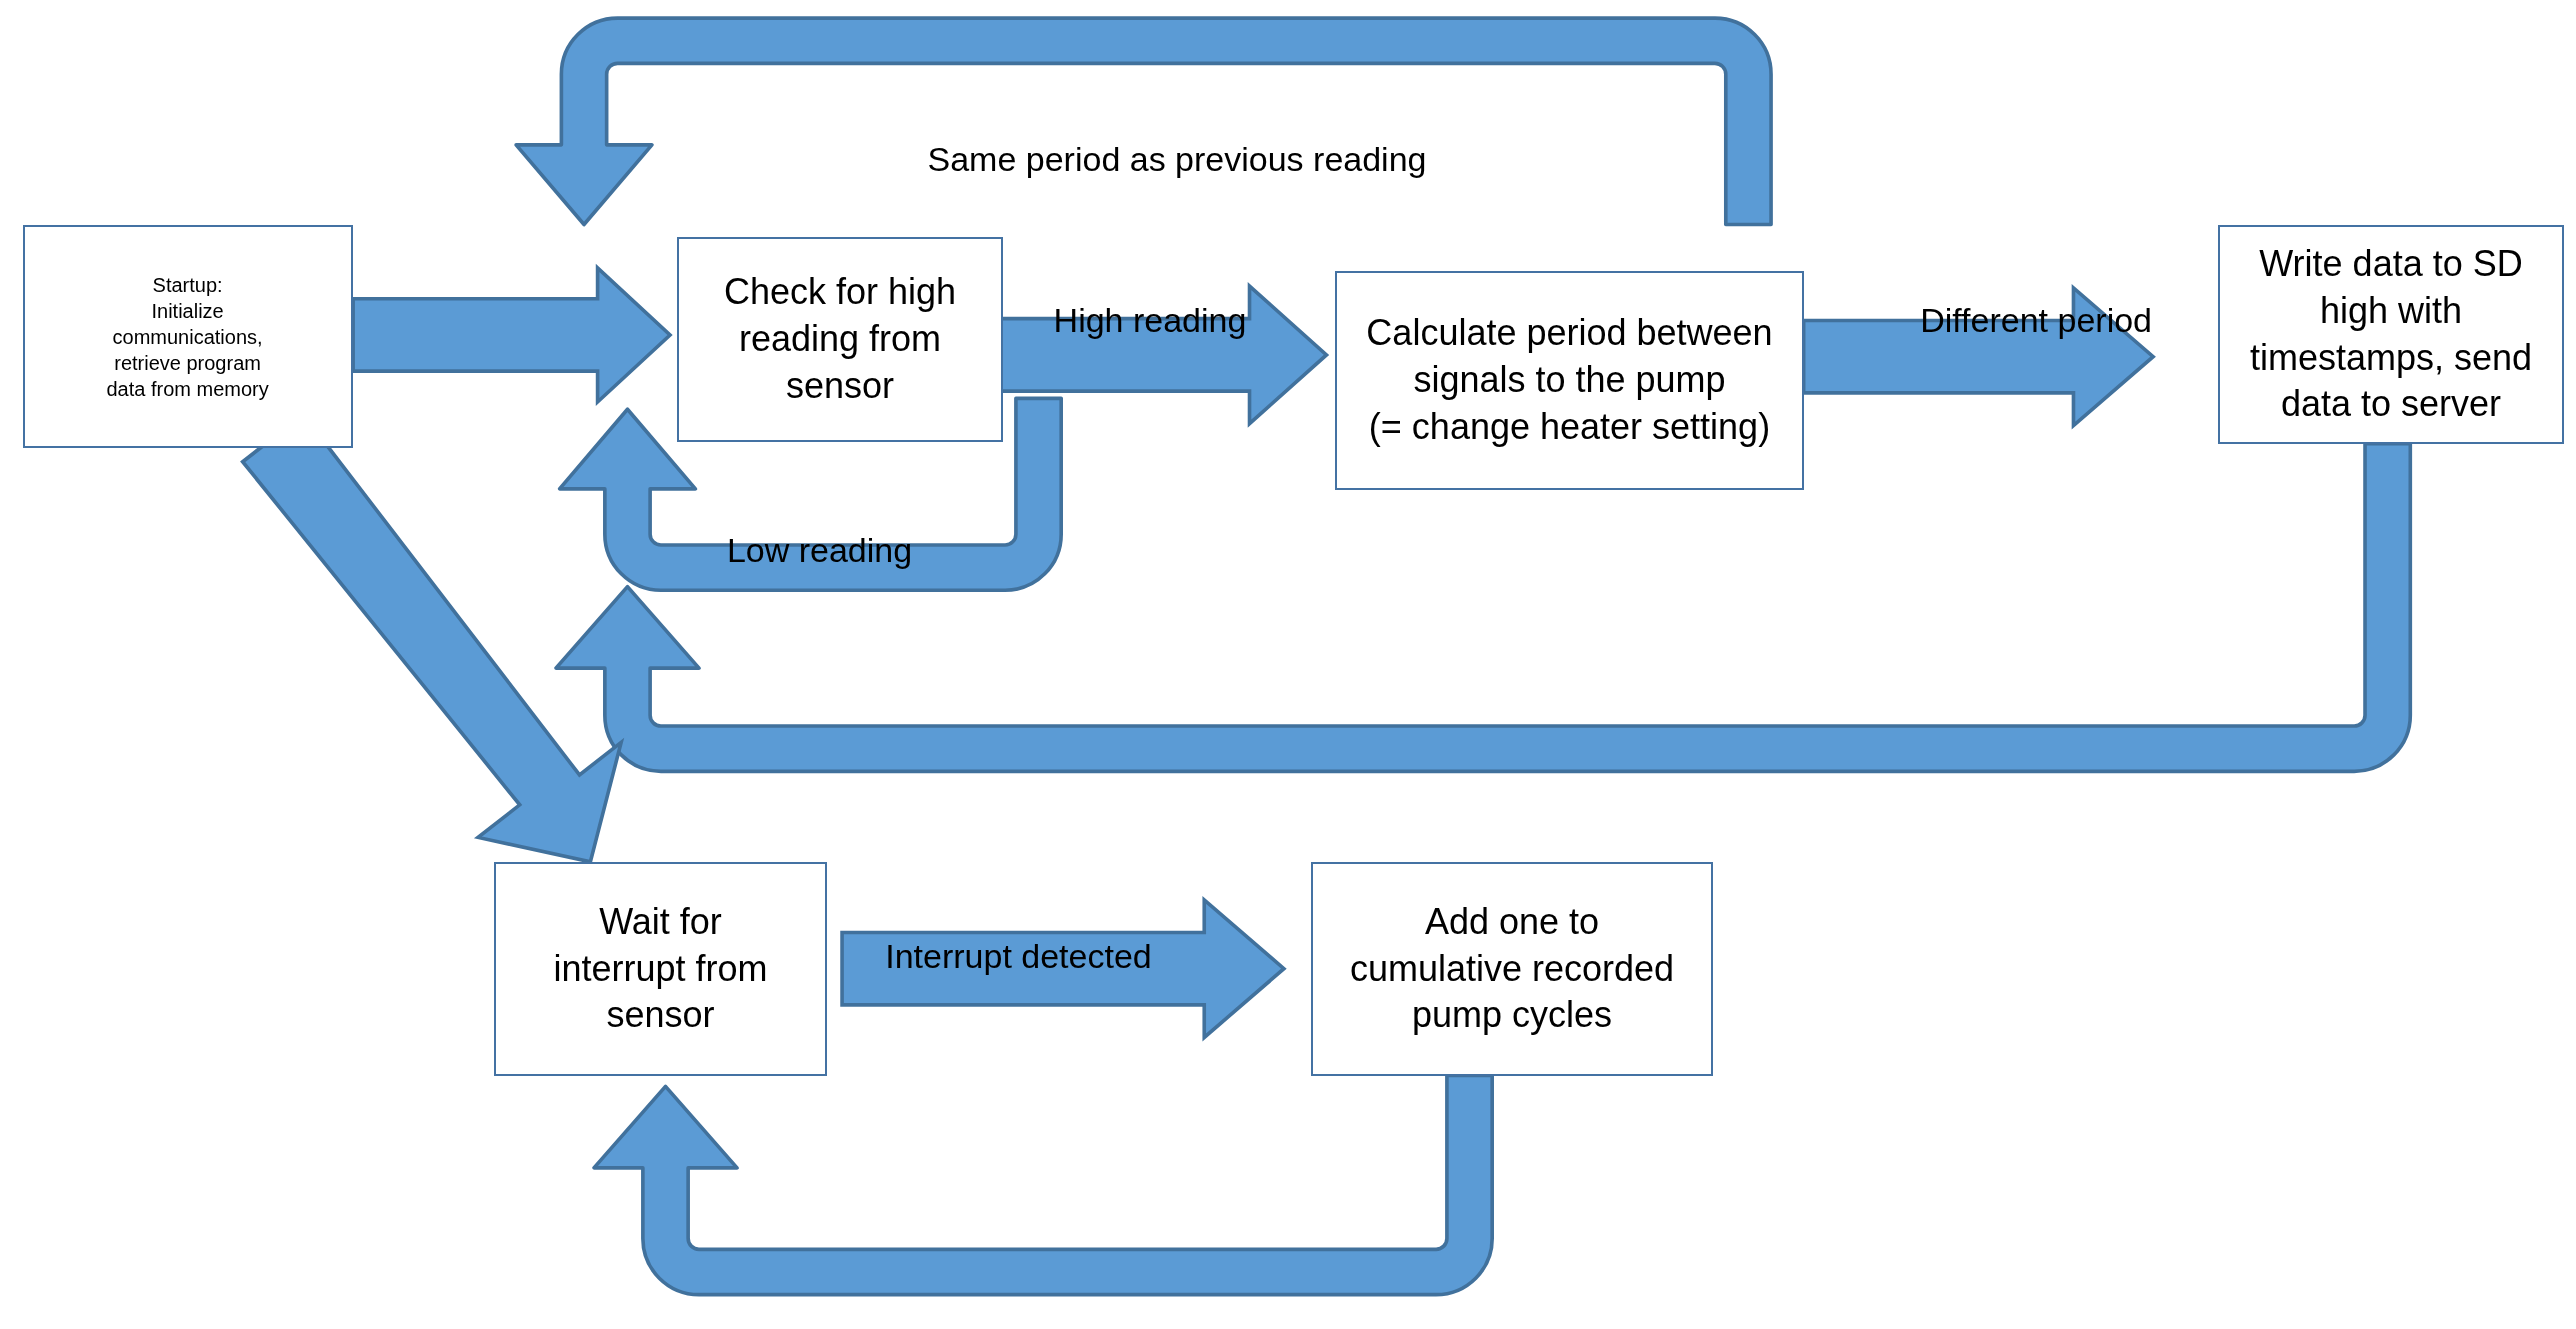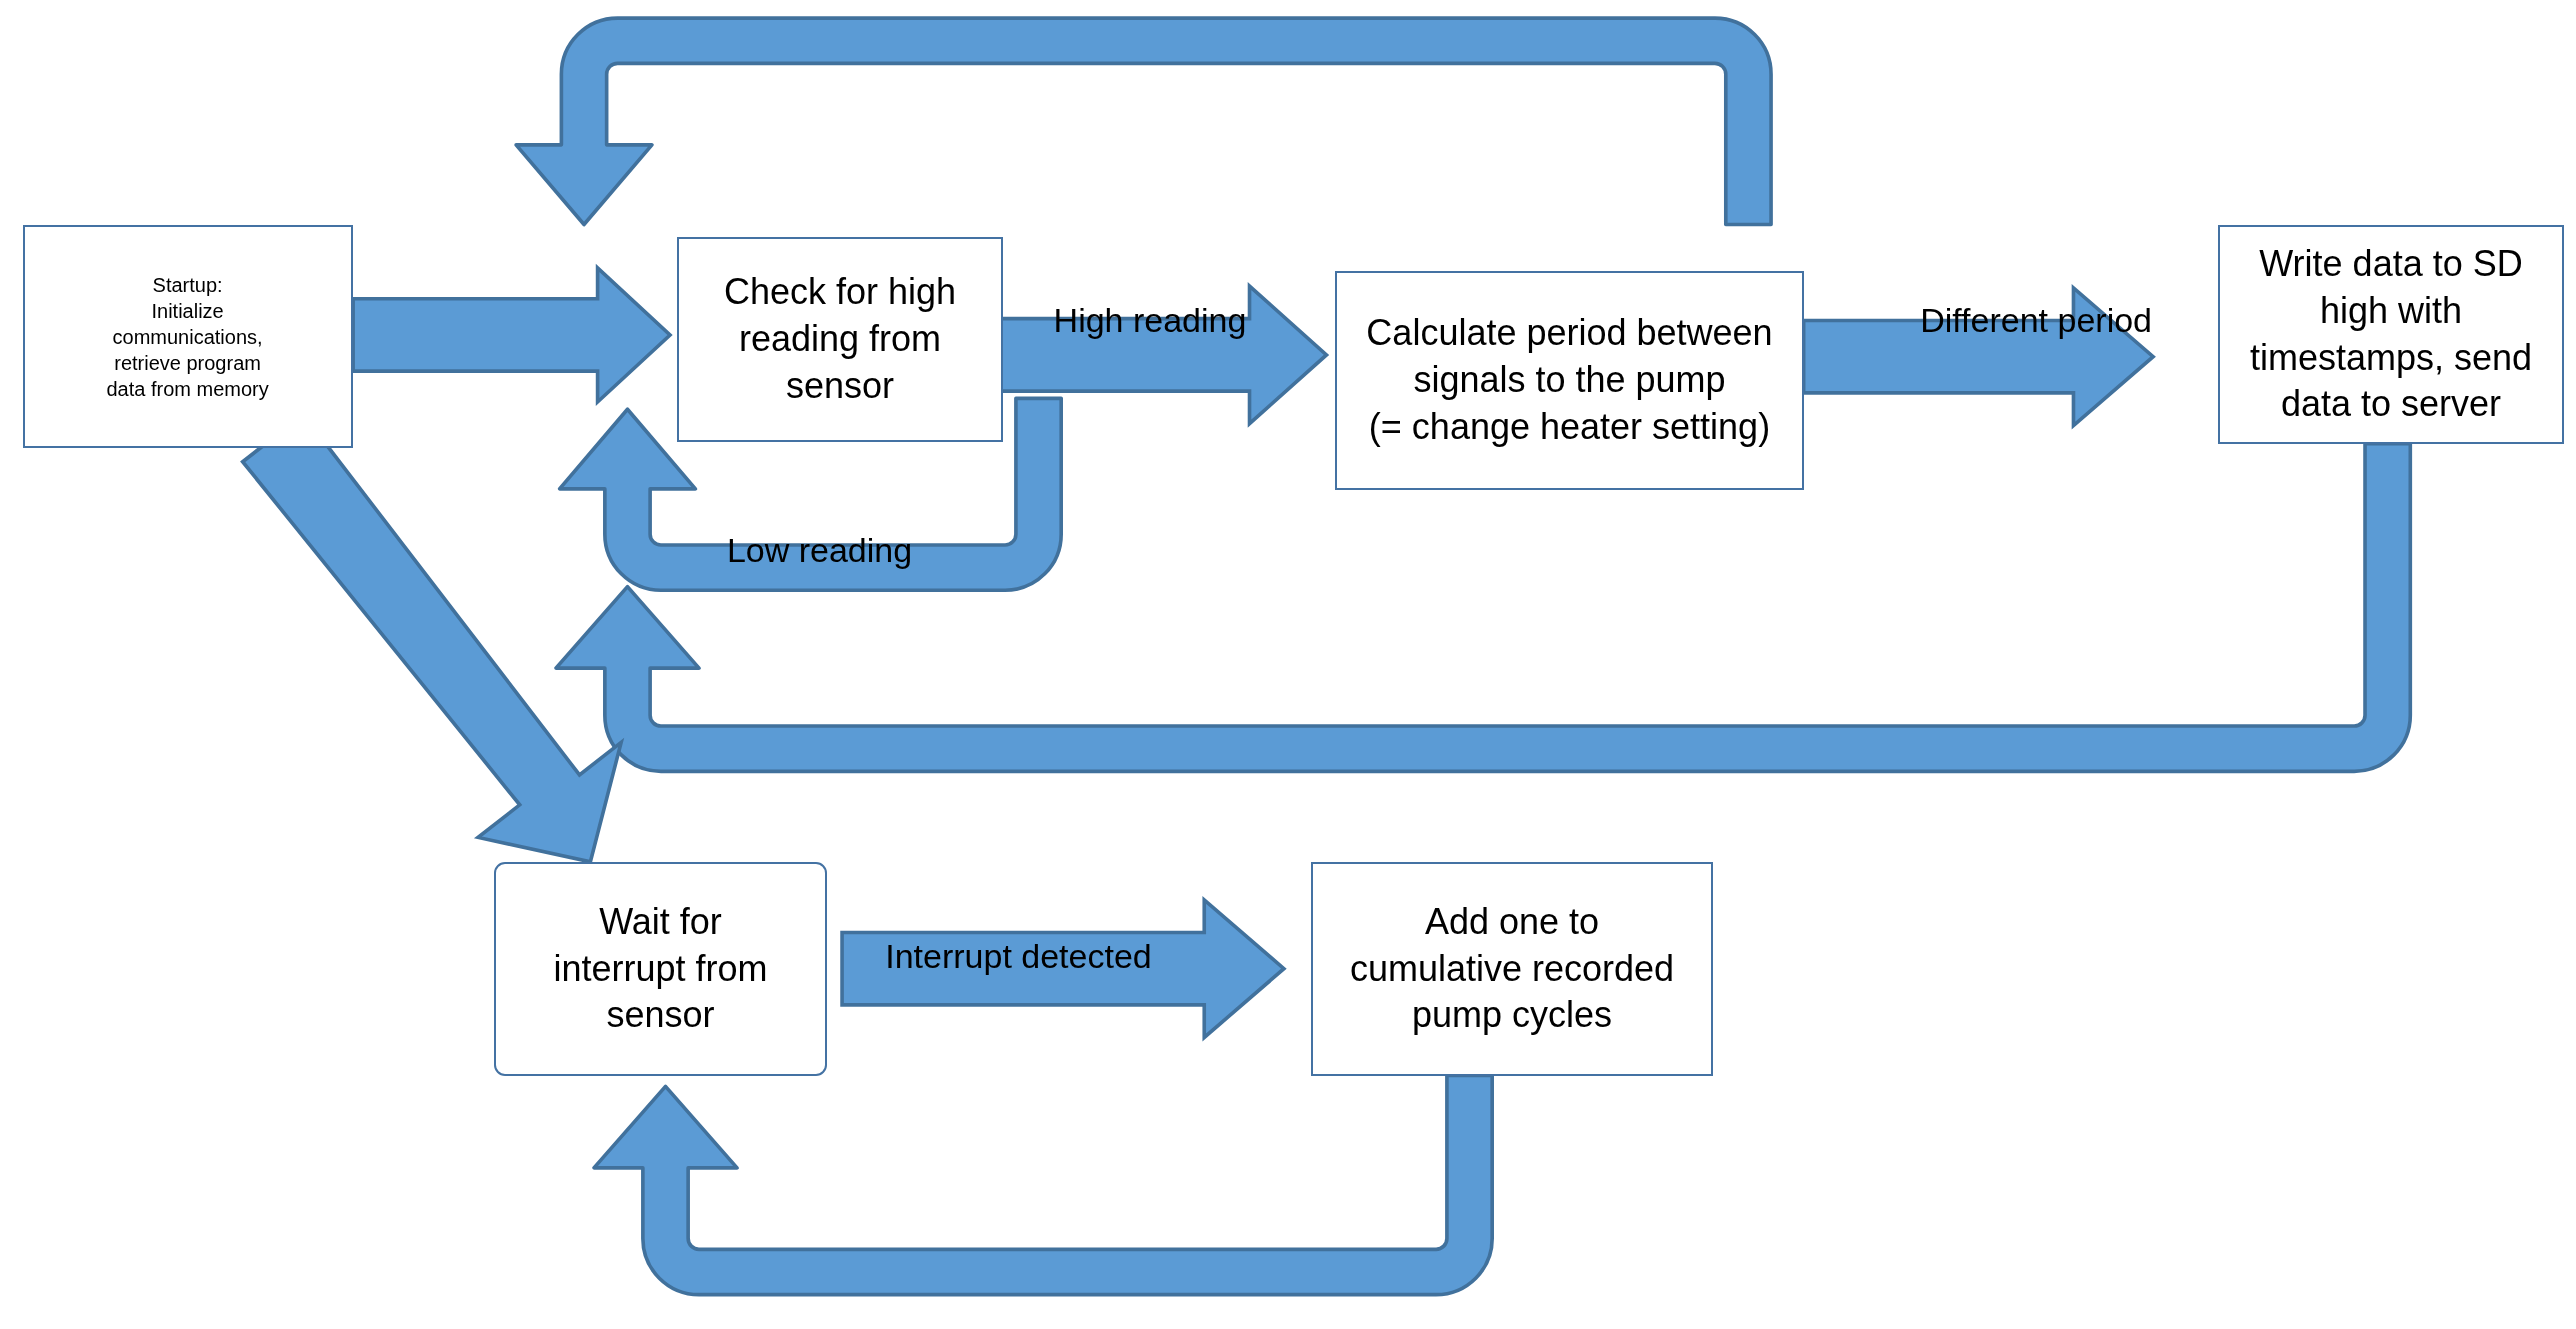--- a/index.html
+++ b/index.html
@@ -116,32 +116,35 @@
 (= change heater setting)</div>
   </div>
 
   <div class="node" style="left:2218px; top:225px; width:346px; height:219px;">
     <div class="txt fs40">Write data to SD
 high with
 timestamps, send
 data to server</div>
   </div>
 
-  <div class="node" style="left:494px; top:862px; width:333px; height:214px;border-radius:11px;">
+  <div class="node" style="left:494px; top:862px; width:333px; height:214px;">
     <div class="txt fs40">Wait for
 interrupt from
 sensor</div>
   </div>
 
   <div class="node" style="left:1311px; top:862px; width:402px; height:214px;">
     <div class="txt fs40">Add one to
 cumulative recorded
 pump cycles</div>
   </div>
 
+  <div class="edge-label fs38" style="left:851px; top:95px; width:652px;">
+    <span>Same period as previous reading</span>
+  </div>
 
   <div class="edge-label fs38" style="left:1014px; top:256px; width:272px;">
     <span>High reading</span>
   </div>
 
   <div class="edge-label fs38" style="left:1853px; top:256px; width:299px;text-align:right;">
     <span>Different period</span>
   </div>
 
   <div class="edge-label fs38" style="left:688px; top:486px; width:263px;">

